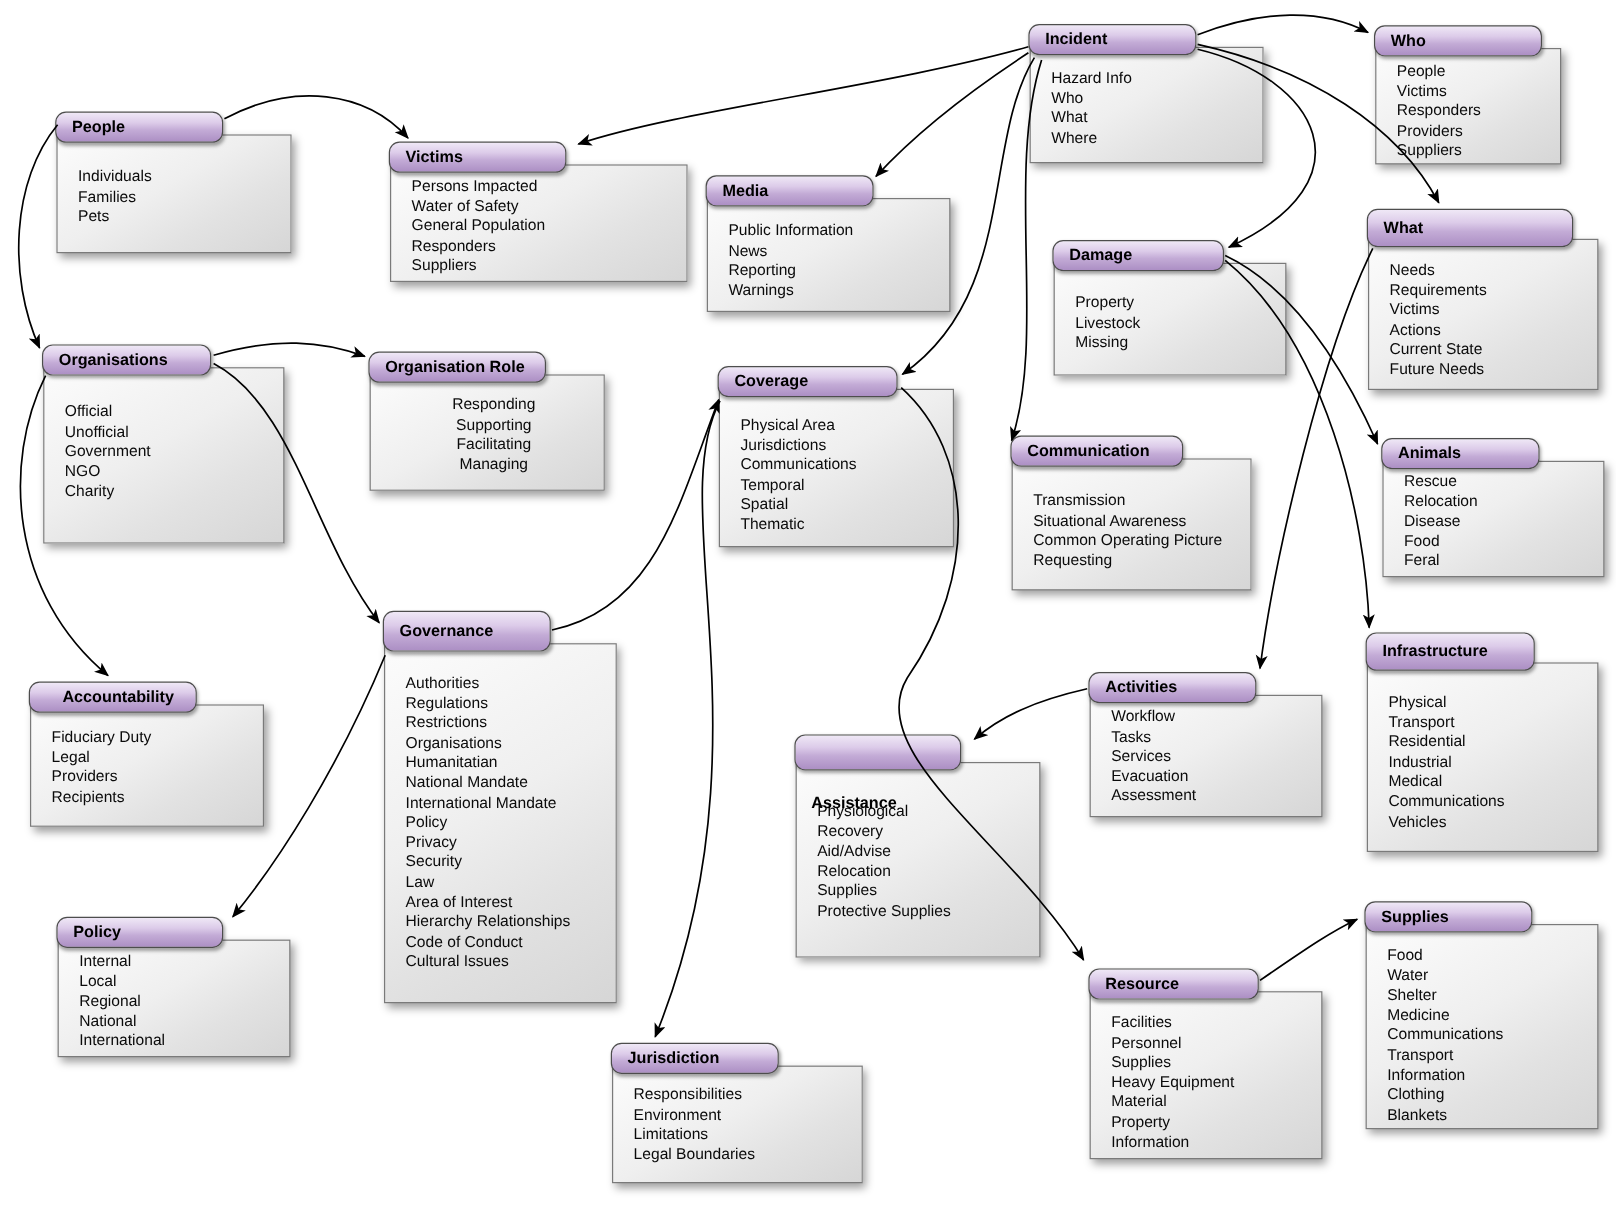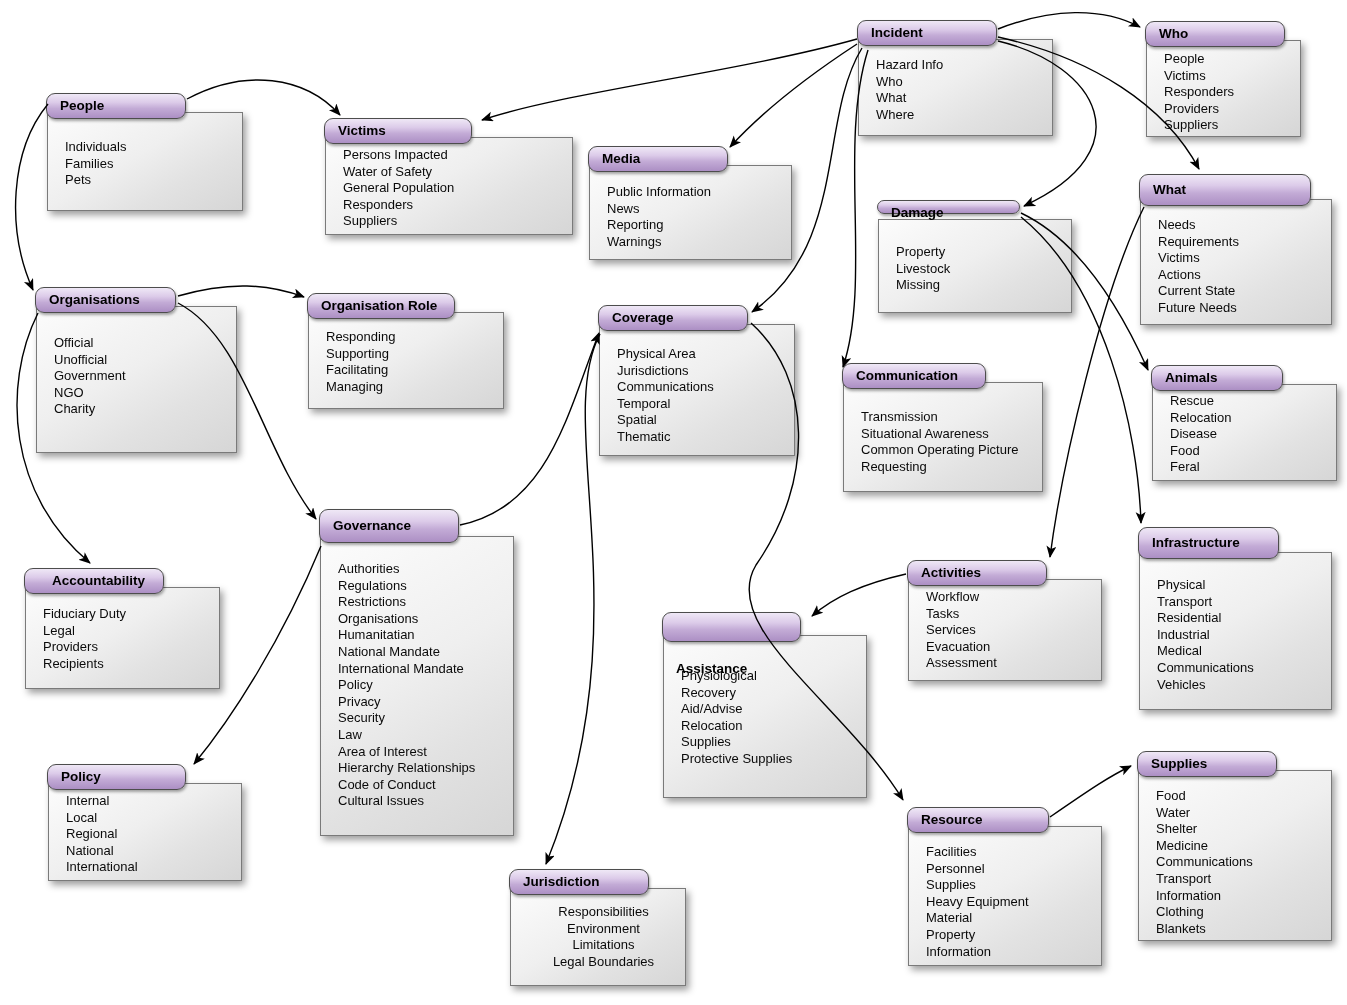--- a/index.html
+++ b/index.html
@@ -129,21 +129,21 @@
       </div>
     </div>
     <div class="node" style="left: 877px; top: 200px; width: 194px;">
       <div class="node-body" style="top: 19px; width: 194px; height: 94px;">
         <ul class="node-items" style="padding-top: 24px;">
           <li>Property</li>
           <li>Livestock</li>
           <li>Missing</li>
         </ul>
       </div>
-      <div class="node-tab" style="width: 143px; height: 14px;">
+      <div class="node-tab" style="width: 143px; height: 26px;">
         <span class="node-title" style="line-height: 23px;">Damage</span>
       </div>
     </div>
     <div class="node" style="left: 1139px; top: 174px; width: 192px;">
       <div class="node-body" style="top: 25px; width: 192px; height: 126px;">
         <ul class="node-items" style="padding-top: 17px;">
           <li>Needs</li>
           <li>Requirements</li>
           <li>Victims</li>
           <li>Actions</li>
@@ -164,21 +164,21 @@
           <li>NGO</li>
           <li>Charity</li>
         </ul>
       </div>
       <div class="node-tab" style="width: 141px; height: 26px;">
         <span class="node-title" style="line-height: 23px;">Organisations</span>
       </div>
     </div>
     <div class="node" style="left: 307px; top: 293px; width: 196px;">
       <div class="node-body" style="top: 19px; width: 196px; height: 97px;">
-        <ul class="node-items" style="padding-top: 16px;">
+        <ul class="node-items" style="padding-top: 16px; text-align: center;">
           <li>Responding</li>
           <li>Supporting</li>
           <li>Facilitating</li>
           <li>Managing</li>
         </ul>
       </div>
       <div class="node-tab" style="width: 148px; height: 26px;">
         <span class="node-title" style="line-height: 23px;">Organisation Role</span>
       </div>
     </div>
@@ -314,21 +314,21 @@
           <li>Regional</li>
           <li>National</li>
           <li>International</li>
         </ul>
       </div>
       <div class="node-tab" style="width: 139px; height: 26px;">
         <span class="node-title" style="line-height: 23px;">Policy</span>
       </div>
     </div>
     <div class="node" style="left: 509px; top: 869px; width: 194px;">
-      <div class="node-body" style="top: 19px; width: 176px; height: 98px; text-align: center;">
+      <div class="node-body" style="top: 19px; width: 209px; height: 98px;">
         <ul class="node-items" style="padding-top: 15px;">
           <li>Responsibilities</li>
           <li>Environment</li>
           <li>Limitations</li>
           <li>Legal Boundaries</li>
         </ul>
       </div>
       <div class="node-tab" style="width: 140px; height: 26px;">
         <span class="node-title" style="line-height: 23px;">Jurisdiction</span>
       </div>

